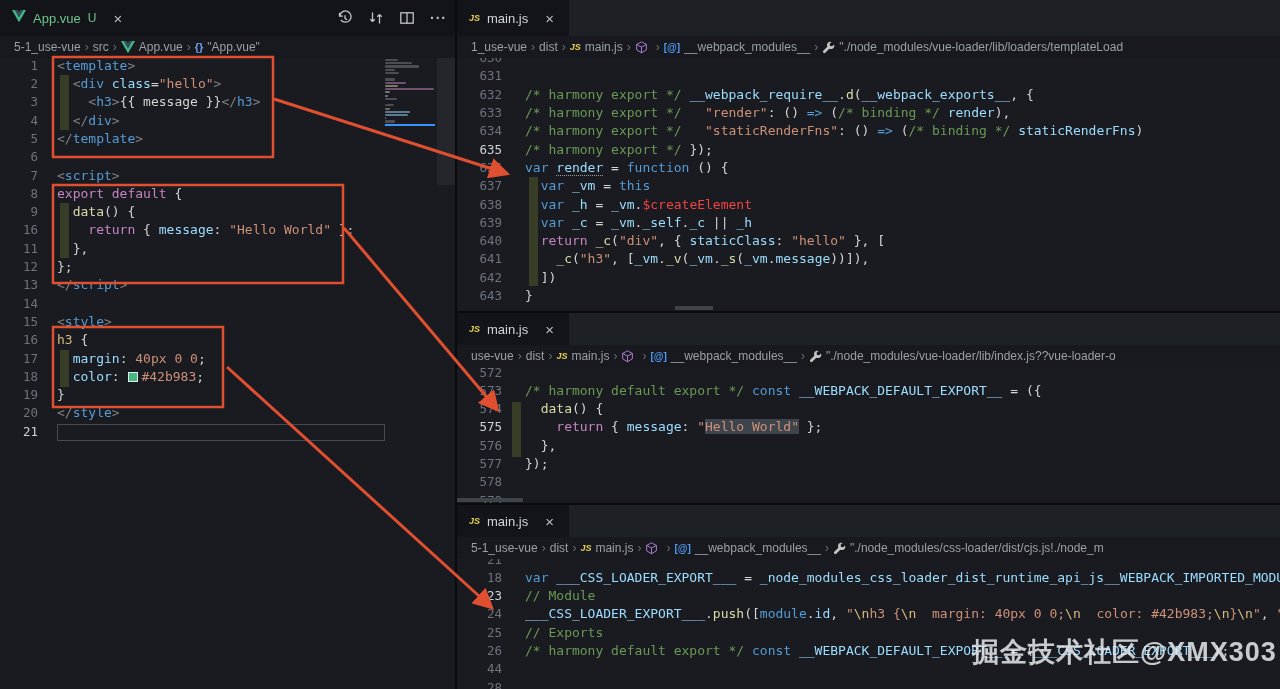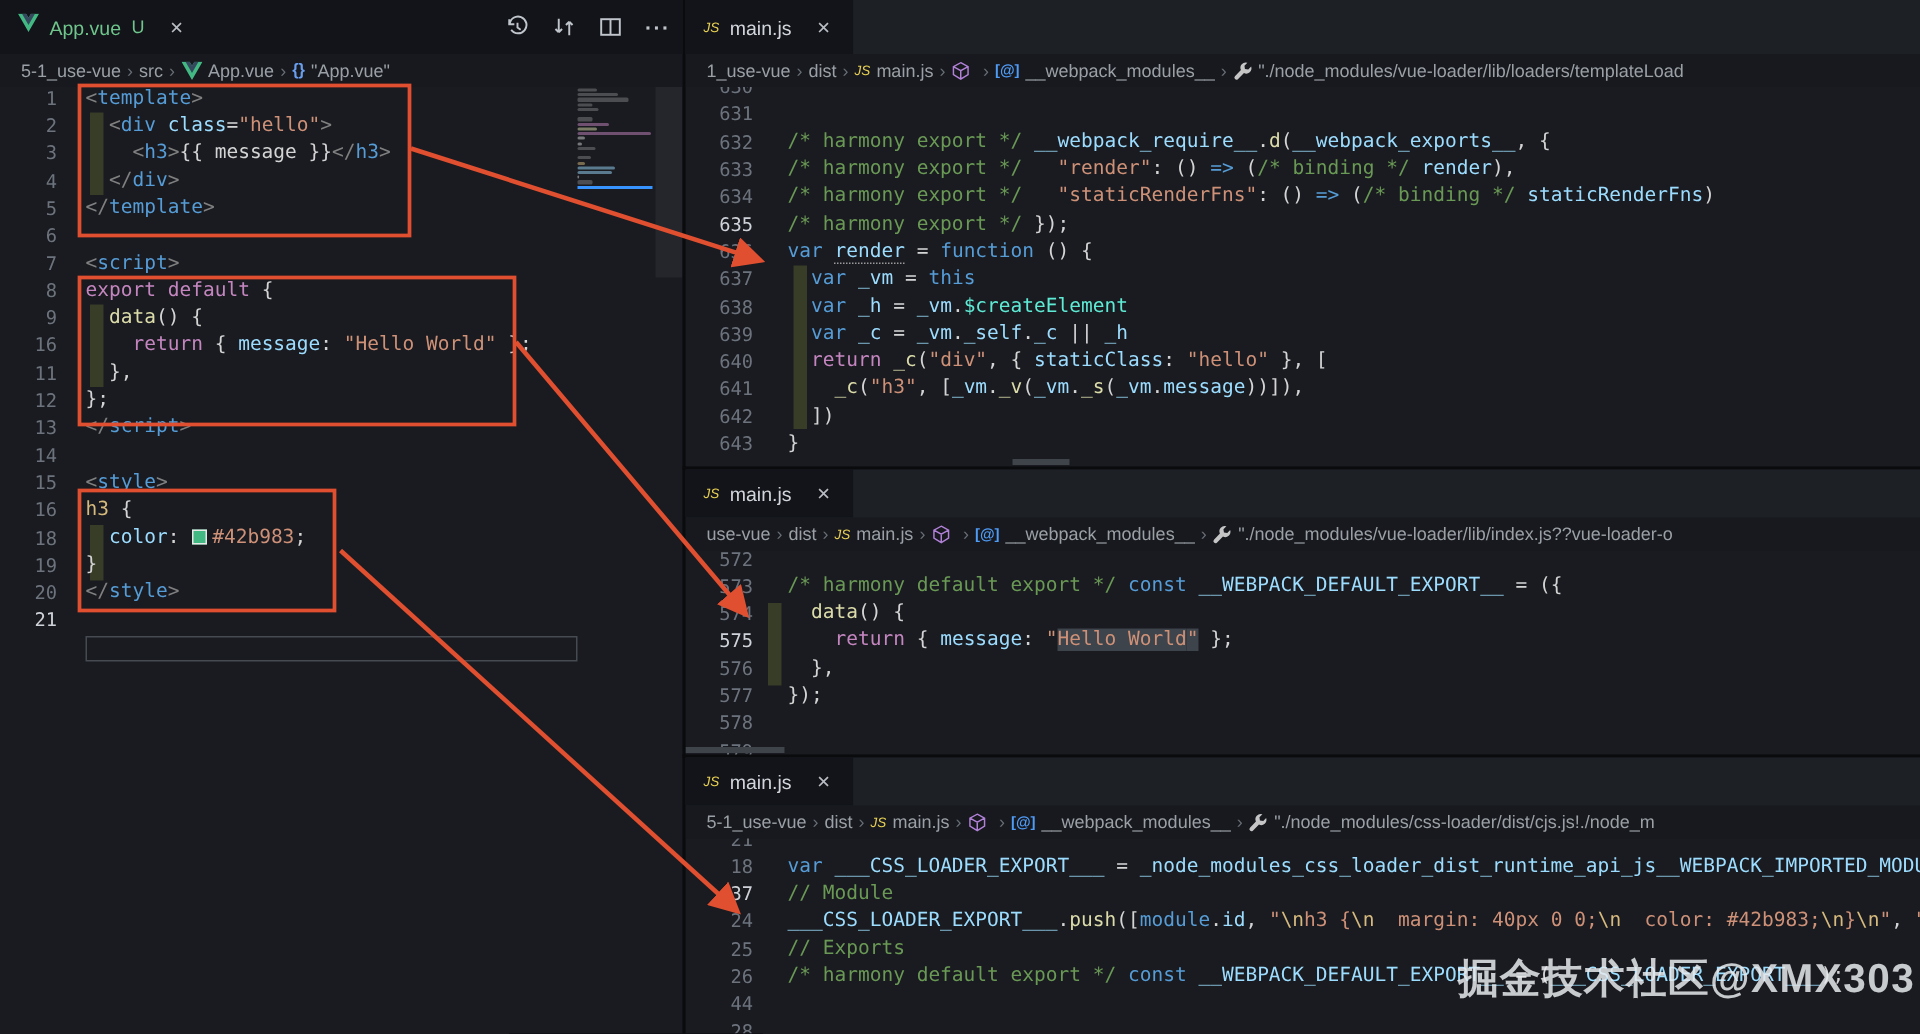--- a/index.html
+++ b/index.html
@@ -31,21 +31,21 @@
                 align-items:center; gap:15px; z-index:4; }
   .tb-actions .act { display:flex; align-items:center; cursor:pointer; }
   .ic-more { color:#c0c5cc; font-size:14px; letter-spacing:1px; font-weight:bold; }
 
   .crumbs { position:relative; z-index:3; display:flex; align-items:center; gap:4px;
             height:22px; padding-left:14px; background:#17191e; color:#9aa0a6;
             font-size:12px; white-space:nowrap; overflow:hidden; }
   .crumb { display:flex; align-items:center; gap:4px; cursor:pointer; }
   .crumb-sep { color:#686e76; font-size:12px; }
 
-  .ic-js { color:#e7cf53; font-weight:normal; font-size:9px; font-style:italic; }
+  .ic-js { color:#e7cf53; font-weight:bold; font-size:9px; font-style:italic; }
   .ic-braces { color:#6a9ff0; font-size:11px; font-weight:bold; }
   .ic-at { color:#4f9cf7; font-size:10px; font-weight:bold; }
 
   .code { position:absolute; left:0; width:100%; z-index:1;
           font-family:"DejaVu Sans Mono","Liberation Mono",monospace;
           font-size:13px; }
   #pane-left .code { top:56.8px; }
   #pane-r1  .code { top:49.2px; }
   #pane-r2  .code { top:50.5px; }
   #pane-r3  .code { top:45.5px; }
@@ -160,20 +160,21 @@
         <div class="row"><span class="ln">7</span><span class="codecol"><span style="color:#808080">&lt;</span><span style="color:#569cd6">script</span><span style="color:#808080">&gt;</span></span></div>
         <div class="row"><span class="ln">8</span><span class="codecol"><span style="color:#c586c0">export</span><span style="color:#d4d4d4"> </span><span style="color:#c586c0">default</span><span style="color:#d4d4d4"> {</span></span></div>
         <div class="row"><span class="ln">9</span><span class="codecol"><span style="color:#d4d4d4">  </span><span style="color:#dcdcaa">data</span><span style="color:#d4d4d4">() {</span></span></div>
         <div class="row"><span class="ln">16</span><span class="codecol"><span style="color:#d4d4d4">    </span><span style="color:#c586c0">return</span><span style="color:#d4d4d4"> { </span><span style="color:#9cdcfe">message</span><span style="color:#d4d4d4">: </span><span style="color:#ce9178">"Hello World"</span><span style="color:#d4d4d4"> };</span></span></div>
         <div class="row"><span class="ln">11</span><span class="codecol"><span style="color:#d4d4d4">  },</span></span></div>
         <div class="row"><span class="ln">12</span><span class="codecol"><span style="color:#d4d4d4">};</span></span></div>
         <div class="row"><span class="ln">13</span><span class="codecol"><span style="color:#808080">&lt;/</span><span style="color:#569cd6">script</span><span style="color:#808080">&gt;</span></span></div>
         <div class="row"><span class="ln">14</span><span class="codecol"></span></div>
         <div class="row"><span class="ln">15</span><span class="codecol"><span style="color:#808080">&lt;</span><span style="color:#569cd6">style</span><span style="color:#808080">&gt;</span></span></div>
         <div class="row"><span class="ln">16</span><span class="codecol"><span style="color:#d7ba7d">h3</span><span style="color:#d4d4d4"> {</span></span></div>
+        <div class="row"><span class="ln">17</span><span class="codecol"><span style="color:#d4d4d4">  </span><span style="color:#9cdcfe">margin</span><span style="color:#d4d4d4">: </span><span style="color:#ce9178">40px 0 0</span><span style="color:#d4d4d4">;</span></span></div>
         <div class="row"><span class="ln">18</span><span class="codecol"><span style="color:#d4d4d4">  </span><span style="color:#9cdcfe">color</span><span style="color:#d4d4d4">: </span><span class="swatch" style="background:#42b983"></span><span style="color:#ce9178">#42b983</span><span style="color:#d4d4d4">;</span></span></div>
         <div class="row"><span class="ln">19</span><span class="codecol"><span style="color:#d4d4d4">}</span></span></div>
         <div class="row"><span class="ln">20</span><span class="codecol"><span style="color:#808080">&lt;/</span><span style="color:#569cd6">style</span><span style="color:#808080">&gt;</span></span></div>
         <div class="row"><span class="ln active">21</span><span class="codecol"></span></div>
       </div>
 
     <div id="minimap">
         <div class="mm-line" style="width:13px;background:#808080; opacity:0.5"></div>
         <div class="mm-line" style="width:27.3px;background:#808080; opacity:0.5"></div>
         <div class="mm-line" style="width:33.800000000000004px;background:#808080; opacity:0.5"></div>
@@ -245,21 +246,21 @@
     <div class="indentbar" style="left:72px; top:177.2px; height:109px;"></div>
     <div class="code">
         <div class="row"><span class="ln">630</span><span class="codecol"></span></div>
         <div class="row"><span class="ln">631</span></div>
         <div class="row"><span class="ln">632</span><span class="codecol"><span style="color:#6a9955">/* harmony export */ </span><span style="color:#9cdcfe">__webpack_require__</span><span style="color:#d4d4d4">.</span><span style="color:#dcdcaa">d</span><span style="color:#d4d4d4">(</span><span style="color:#9cdcfe">__webpack_exports__</span><span style="color:#d4d4d4">, {</span></span></div>
         <div class="row"><span class="ln">633</span><span class="codecol"><span style="color:#6a9955">/* harmony export */</span><span style="color:#d4d4d4">   </span><span style="color:#ce9178">"render"</span><span style="color:#d4d4d4">: () </span><span style="color:#569cd6">=&gt;</span><span style="color:#d4d4d4"> (</span><span style="color:#6a9955">/* binding */</span><span style="color:#d4d4d4"> </span><span style="color:#9cdcfe">render</span><span style="color:#d4d4d4">),</span></span></div>
         <div class="row"><span class="ln">634</span><span class="codecol"><span style="color:#6a9955">/* harmony export */</span><span style="color:#d4d4d4">   </span><span style="color:#ce9178">"staticRenderFns"</span><span style="color:#d4d4d4">: () </span><span style="color:#569cd6">=&gt;</span><span style="color:#d4d4d4"> (</span><span style="color:#6a9955">/* binding */</span><span style="color:#d4d4d4"> </span><span style="color:#9cdcfe">staticRenderFns</span><span style="color:#d4d4d4">)</span></span></div>
         <div class="row"><span class="ln active">635</span><span class="codecol"><span style="color:#6a9955">/* harmony export */ </span><span style="color:#d4d4d4">});</span></span></div>
         <div class="row"><span class="ln">636</span><span class="codecol"><span style="color:#569cd6">var</span><span style="color:#d4d4d4"> </span><span class="seg-u" style="color:#9cdcfe">render</span><span style="color:#d4d4d4"> = </span><span style="color:#569cd6">function</span><span style="color:#d4d4d4"> () {</span></span></div>
         <div class="row"><span class="ln">637</span><span class="codecol"><span style="color:#d4d4d4">  </span><span style="color:#569cd6">var</span><span style="color:#d4d4d4"> </span><span style="color:#9cdcfe">_vm</span><span style="color:#d4d4d4"> = </span><span style="color:#569cd6">this</span></span></div>
-        <div class="row"><span class="ln">638</span><span class="codecol"><span style="color:#d4d4d4">  </span><span style="color:#569cd6">var</span><span style="color:#d4d4d4"> </span><span style="color:#9cdcfe">_h</span><span style="color:#d4d4d4"> = </span><span style="color:#9cdcfe">_vm</span><span style="color:#d4d4d4">.</span><span style="color:#5eead4">$createElement</span></span></div>
+        <div class="row"><span class="ln">638</span><span class="codecol"><span style="color:#d4d4d4">  </span><span style="color:#569cd6">var</span><span style="color:#d4d4d4"> </span><span style="color:#9cdcfe">_h</span><span style="color:#d4d4d4"> = </span><span style="color:#9cdcfe">_vm</span><span style="color:#d4d4d4">.</span><span style="color:#ef4444">$createElement</span></span></div>
         <div class="row"><span class="ln">639</span><span class="codecol"><span style="color:#d4d4d4">  </span><span style="color:#569cd6">var</span><span style="color:#d4d4d4"> </span><span style="color:#9cdcfe">_c</span><span style="color:#d4d4d4"> = </span><span style="color:#9cdcfe">_vm</span><span style="color:#d4d4d4">.</span><span style="color:#9cdcfe">_self</span><span style="color:#d4d4d4">.</span><span style="color:#9cdcfe">_c</span><span style="color:#d4d4d4"> || </span><span style="color:#9cdcfe">_h</span></span></div>
         <div class="row"><span class="ln">640</span><span class="codecol"><span style="color:#d4d4d4">  </span><span style="color:#c586c0">return</span><span style="color:#d4d4d4"> </span><span style="color:#dcdcaa">_c</span><span style="color:#d4d4d4">(</span><span style="color:#ce9178">"div"</span><span style="color:#d4d4d4">, { </span><span style="color:#9cdcfe">staticClass</span><span style="color:#d4d4d4">: </span><span style="color:#ce9178">"hello"</span><span style="color:#d4d4d4"> }, [</span></span></div>
         <div class="row"><span class="ln">641</span><span class="codecol"><span style="color:#d4d4d4">    </span><span style="color:#dcdcaa">_c</span><span style="color:#d4d4d4">(</span><span style="color:#ce9178">"h3"</span><span style="color:#d4d4d4">, [</span><span style="color:#9cdcfe">_vm</span><span style="color:#d4d4d4">.</span><span style="color:#dcdcaa">_v</span><span style="color:#d4d4d4">(</span><span style="color:#9cdcfe">_vm</span><span style="color:#d4d4d4">.</span><span style="color:#dcdcaa">_s</span><span style="color:#d4d4d4">(</span><span style="color:#9cdcfe">_vm</span><span style="color:#d4d4d4">.</span><span style="color:#9cdcfe">message</span><span style="color:#d4d4d4">))]),</span></span></div>
         <div class="row"><span class="ln">642</span><span class="codecol"><span style="color:#d4d4d4">  ])</span></span></div>
         <div class="row"><span class="ln">643</span><span class="codecol"><span style="color:#d4d4d4">}</span></span></div>
       </div>
     <div class="hthumb" style="left:218px; bottom:1px; width:38px;"></div>
   </section>
 
   <section class="pane pane-right pane-small" id="pane-r2">
@@ -356,21 +357,21 @@
         <span class="crumb">
           <svg width="13" height="13" viewBox="0 0 16 16">
             <path fill="#c5c5c5" d="M14.9 4.2a4.3 4.3 0 0 1-5.9 5.3L4 14.5a1.7 1.7 0 0 1-2.4-2.4L6.5 7a4.3 4.3 0 0 1 5.3-5.9L9.4 3.5l.4 2.7 2.7.4z"></path>
           </svg>
           <span>"./node_modules/css-loader/dist/cjs.js!./node_m</span>
         </span>
       </div>
     <div class="code">
         <div class="row"><span class="ln">21</span><span class="codecol"></span></div>
         <div class="row"><span class="ln">18</span><span class="codecol"><span style="color:#569cd6">var</span><span style="color:#d4d4d4"> </span><span style="color:#9cdcfe">___CSS_LOADER_EXPORT___</span><span style="color:#d4d4d4"> = </span><span style="color:#9cdcfe">_node_modules_css_loader_dist_runtime_api_js__WEBPACK_IMPORTED_MODULE_1_</span></span></div>
-        <div class="row"><span class="ln active">37</span><span class="codecol"><span style="color:#6a9955">// Module</span></span></div>
+        <div class="row"><span class="ln active">23</span><span class="codecol"><span style="color:#6a9955">// Module</span></span></div>
         <div class="row"><span class="ln">24</span><span class="codecol"><span style="color:#9cdcfe">___CSS_LOADER_EXPORT___</span><span style="color:#d4d4d4">.</span><span style="color:#dcdcaa">push</span><span style="color:#d4d4d4">([</span><span style="color:#569cd6">module</span><span style="color:#d4d4d4">.</span><span style="color:#9cdcfe">id</span><span style="color:#d4d4d4">, </span><span style="color:#ce9178">"</span><span style="color:#d7ba7d">\n</span><span style="color:#ce9178">h3 {</span><span style="color:#d7ba7d">\n</span><span style="color:#ce9178">  margin: 40px 0 0;</span><span style="color:#d7ba7d">\n</span><span style="color:#ce9178">  color: #42b983;</span><span style="color:#d7ba7d">\n</span><span style="color:#ce9178">}</span><span style="color:#d7ba7d">\n</span><span style="color:#ce9178">"</span><span style="color:#d4d4d4">, </span><span style="color:#ce9178">""</span></span></div>
         <div class="row"><span class="ln">25</span><span class="codecol"><span style="color:#6a9955">// Exports</span></span></div>
         <div class="row"><span class="ln">26</span><span class="codecol"><span style="color:#6a9955">/* harmony default export */ </span><span style="color:#569cd6">const</span><span style="color:#d4d4d4"> </span><span style="color:#9cdcfe">__WEBPACK_DEFAULT_EXPORT__</span><span style="color:#d4d4d4"> = (</span><span style="color:#9cdcfe">___CSS_LOADER_EXPORT___</span><span style="color:#d4d4d4">);</span></span></div>
         <div class="row"><span class="ln">44</span><span class="codecol"></span></div>
         <div class="row"><span class="ln">28</span><span class="codecol"></span></div>
       </div>
   </section>
 
   <div class="vdivider"></div>
   <div class="hdivider" style="top:311px;"></div>

